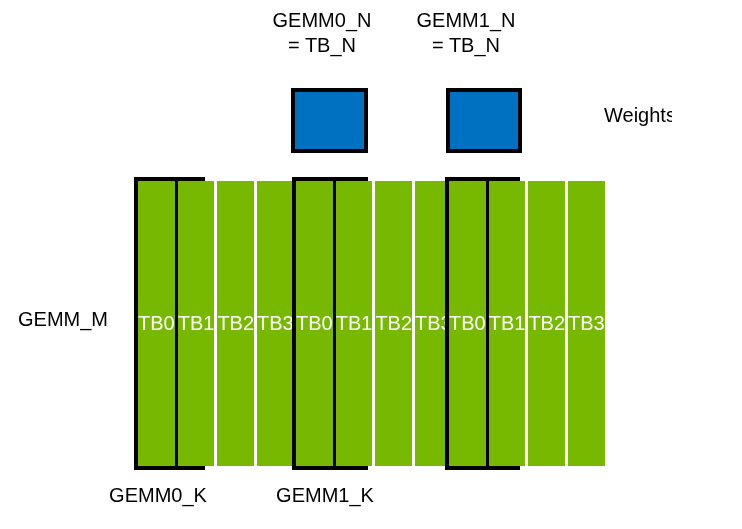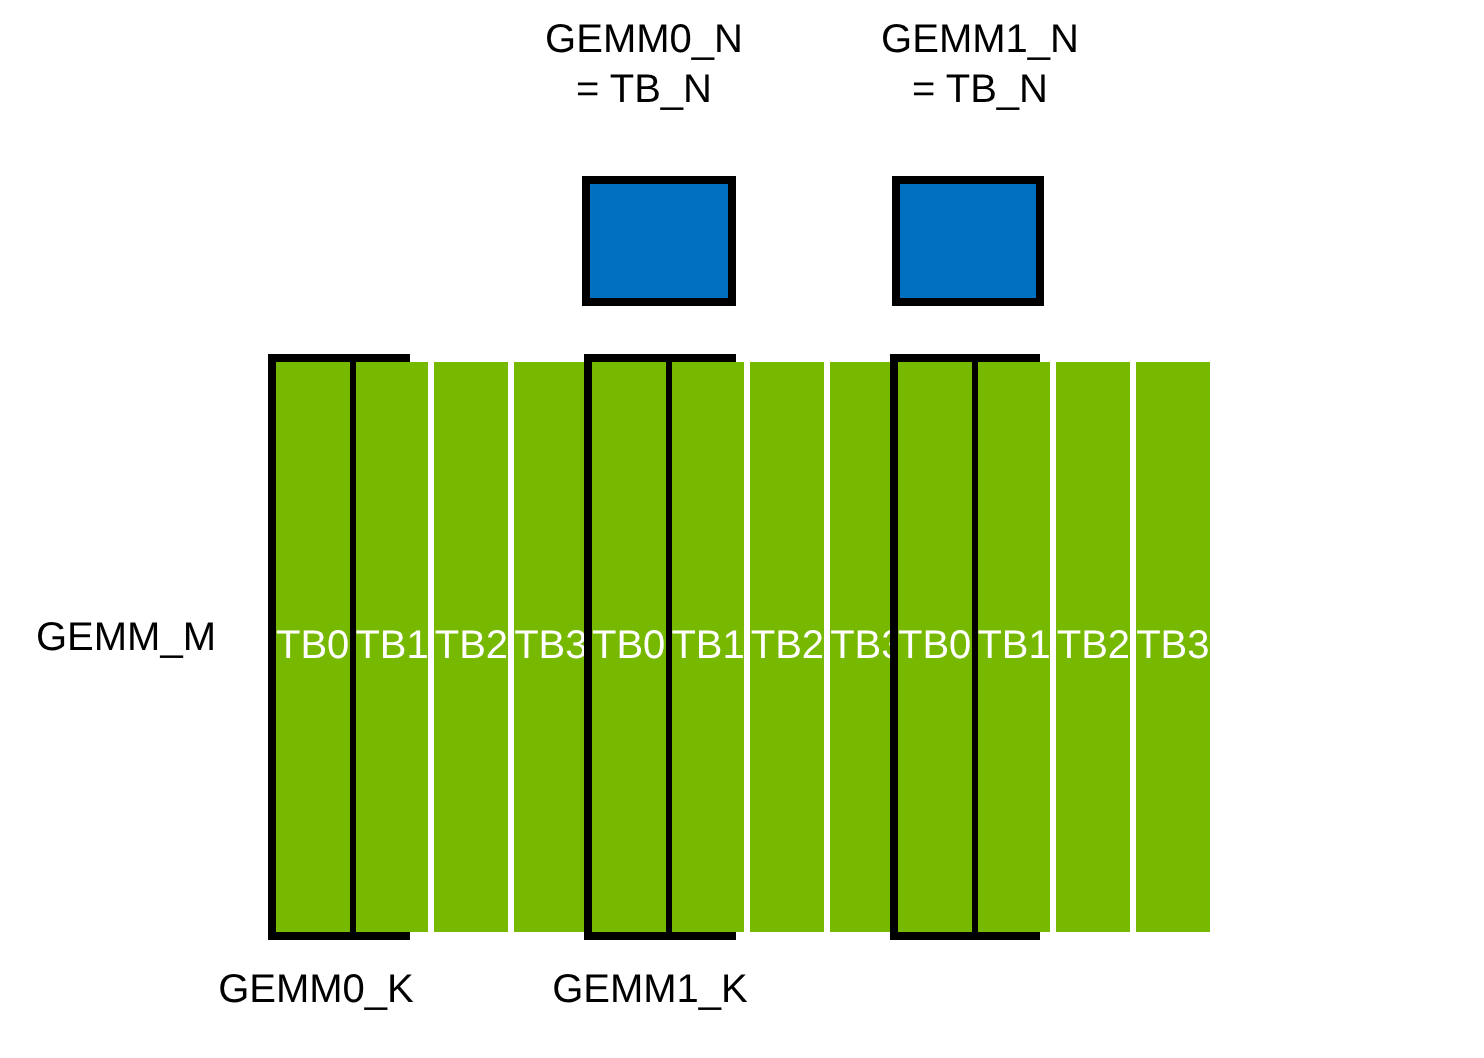--- a/index.html
+++ b/index.html
@@ -56,26 +56,27 @@
     justify-content: center;
   }
 </style>
 </head>
 <body>
 
 <div class="stage">
 
   <div class="label centered" style="left:252px; top:8px; width:140px;">GEMM0_N
 = TB_N</div>
-  <div class="label centered" style="left:420px; top:8px; width:140px;">GEMM1_N
+  <div class="label centered" style="left:396px; top:8px; width:140px;">GEMM1_N
 = TB_N</div>
 
   <div class="weights-tile" style="left:291px;"></div>
   <div class="weights-tile" style="left:446px; width:76px;"></div>
 
+  <div class="label" style="left:604px; top:103px;">Weights</div>
 
   <div class="label" style="left:18px; top:307px;">GEMM_M</div>
 
   <div class="activation-column" style="left:134px; width:71px;">
     <div class="tb-cell">TB0</div>
     <div class="tb-cell">TB1</div>
     <div class="tb-cell">TB2</div>
     <div class="tb-cell">TB3</div>
   </div>
 

